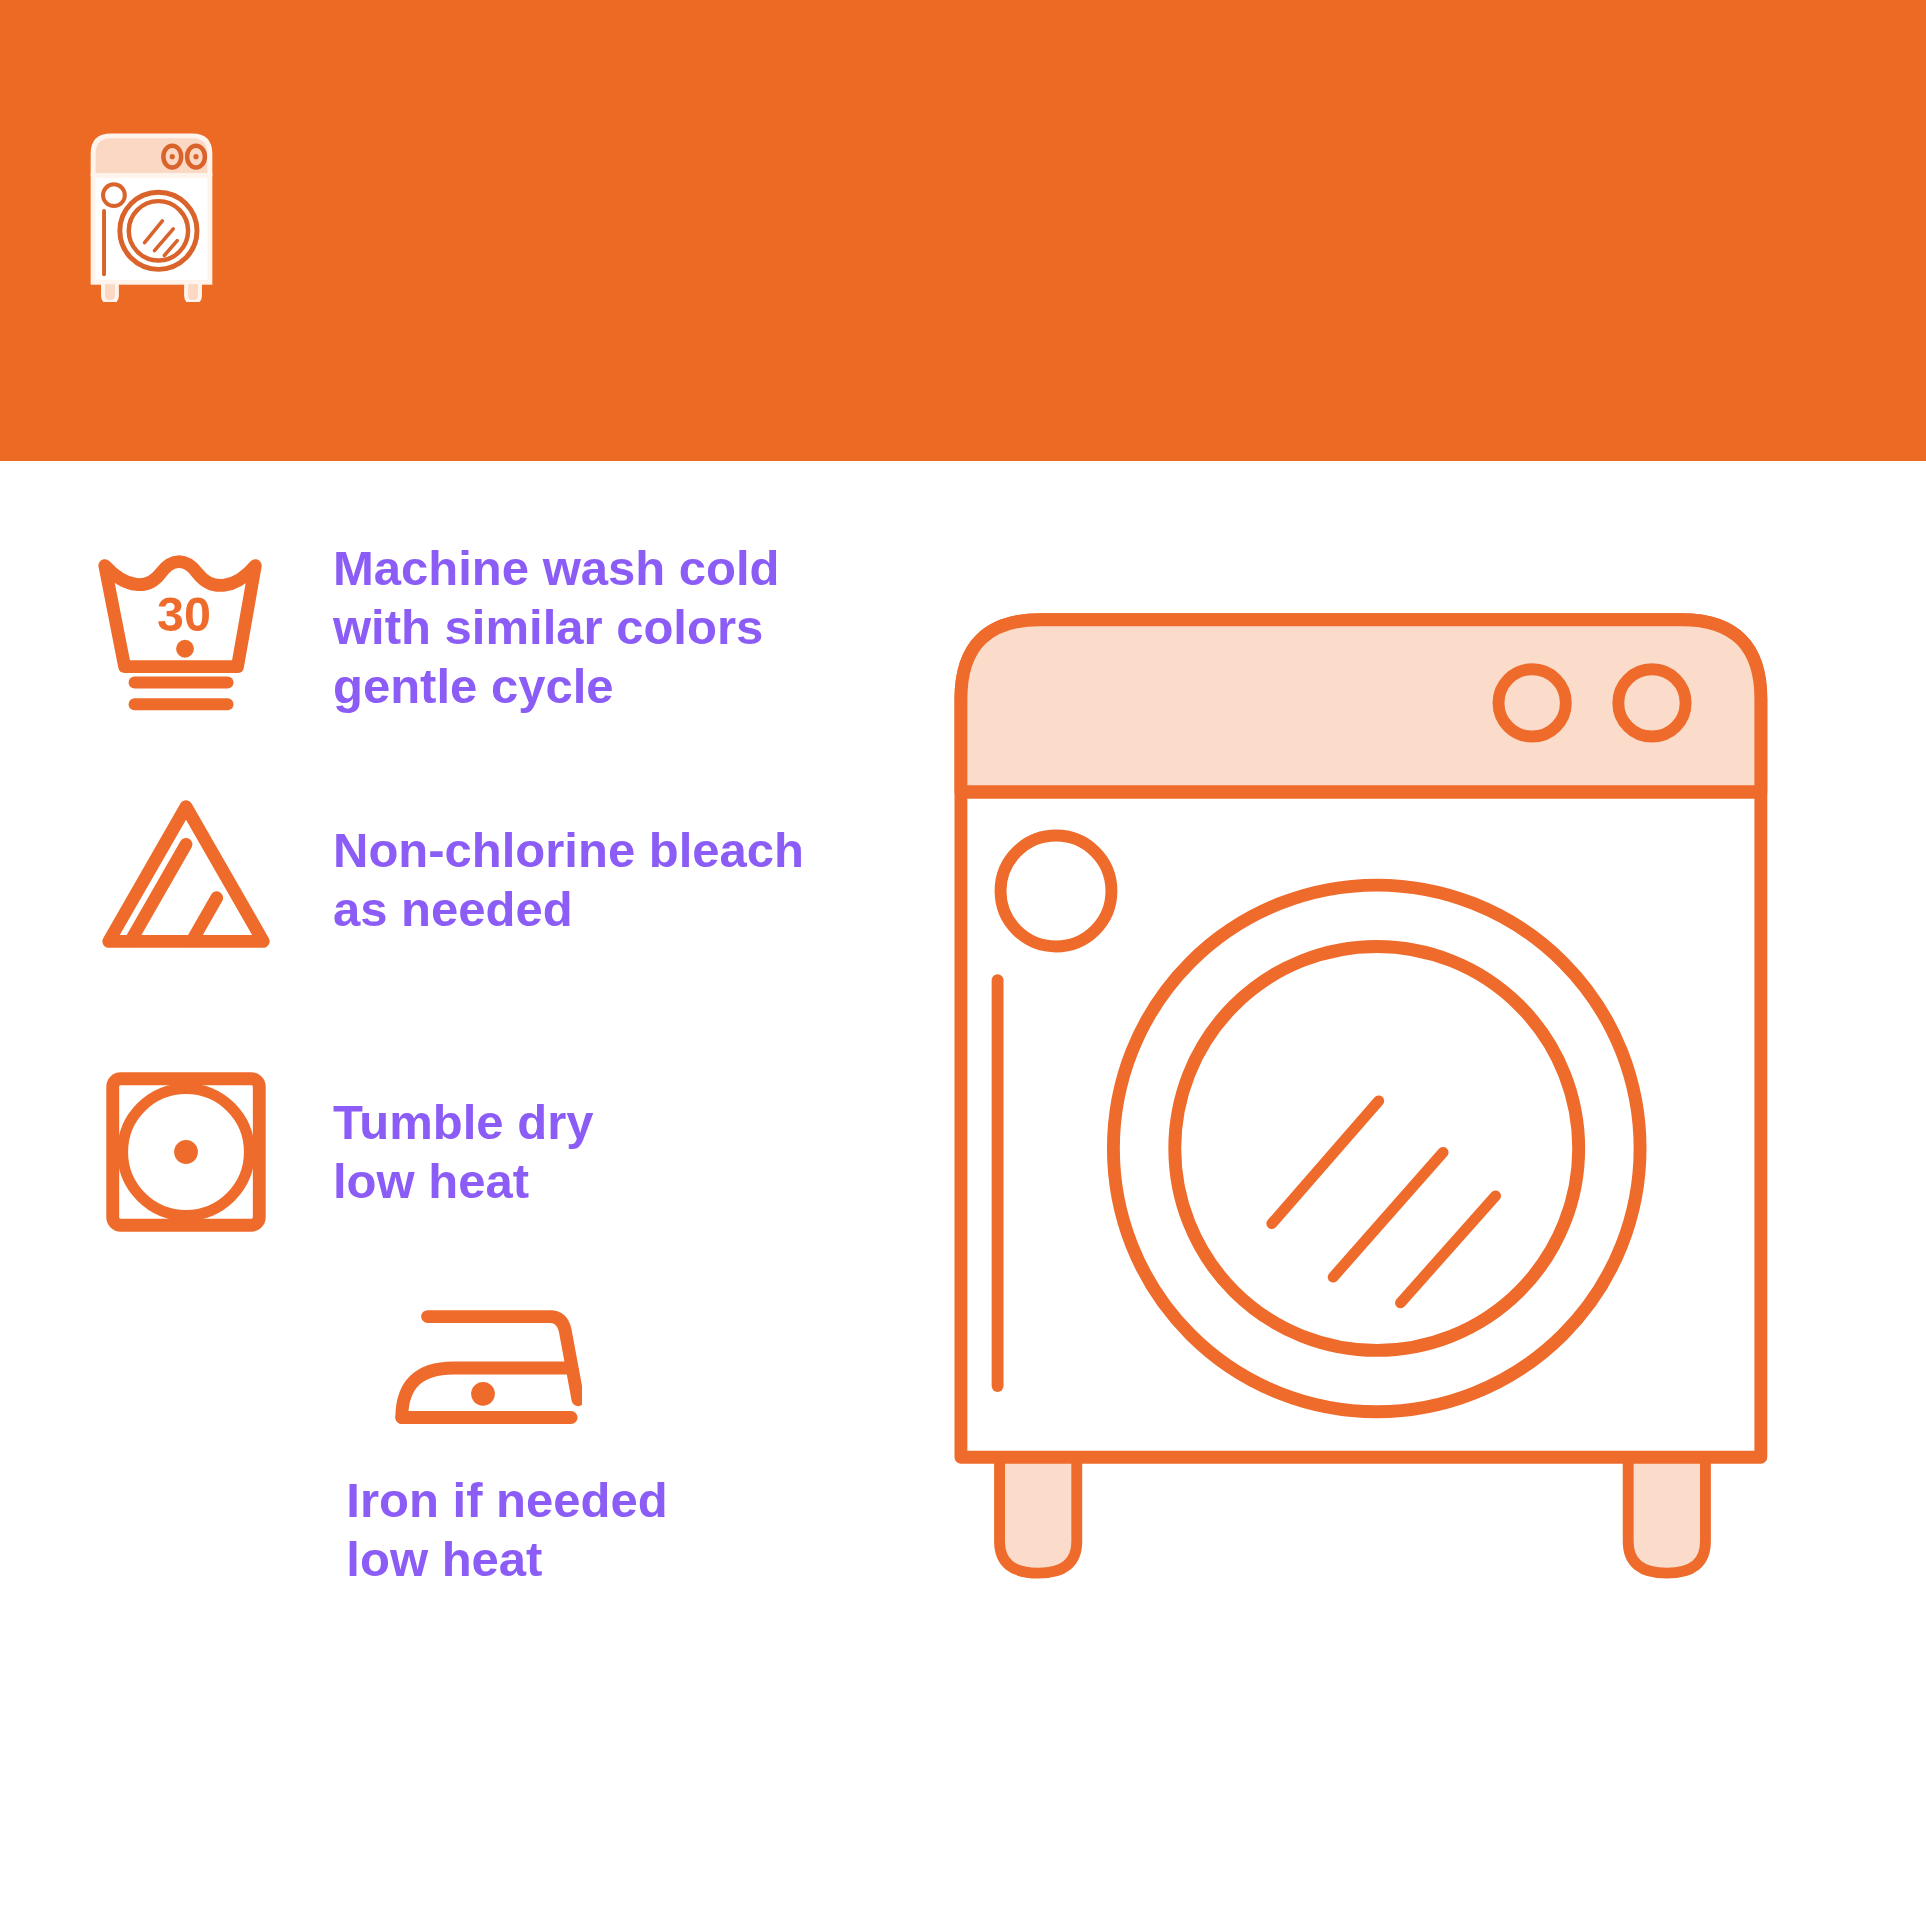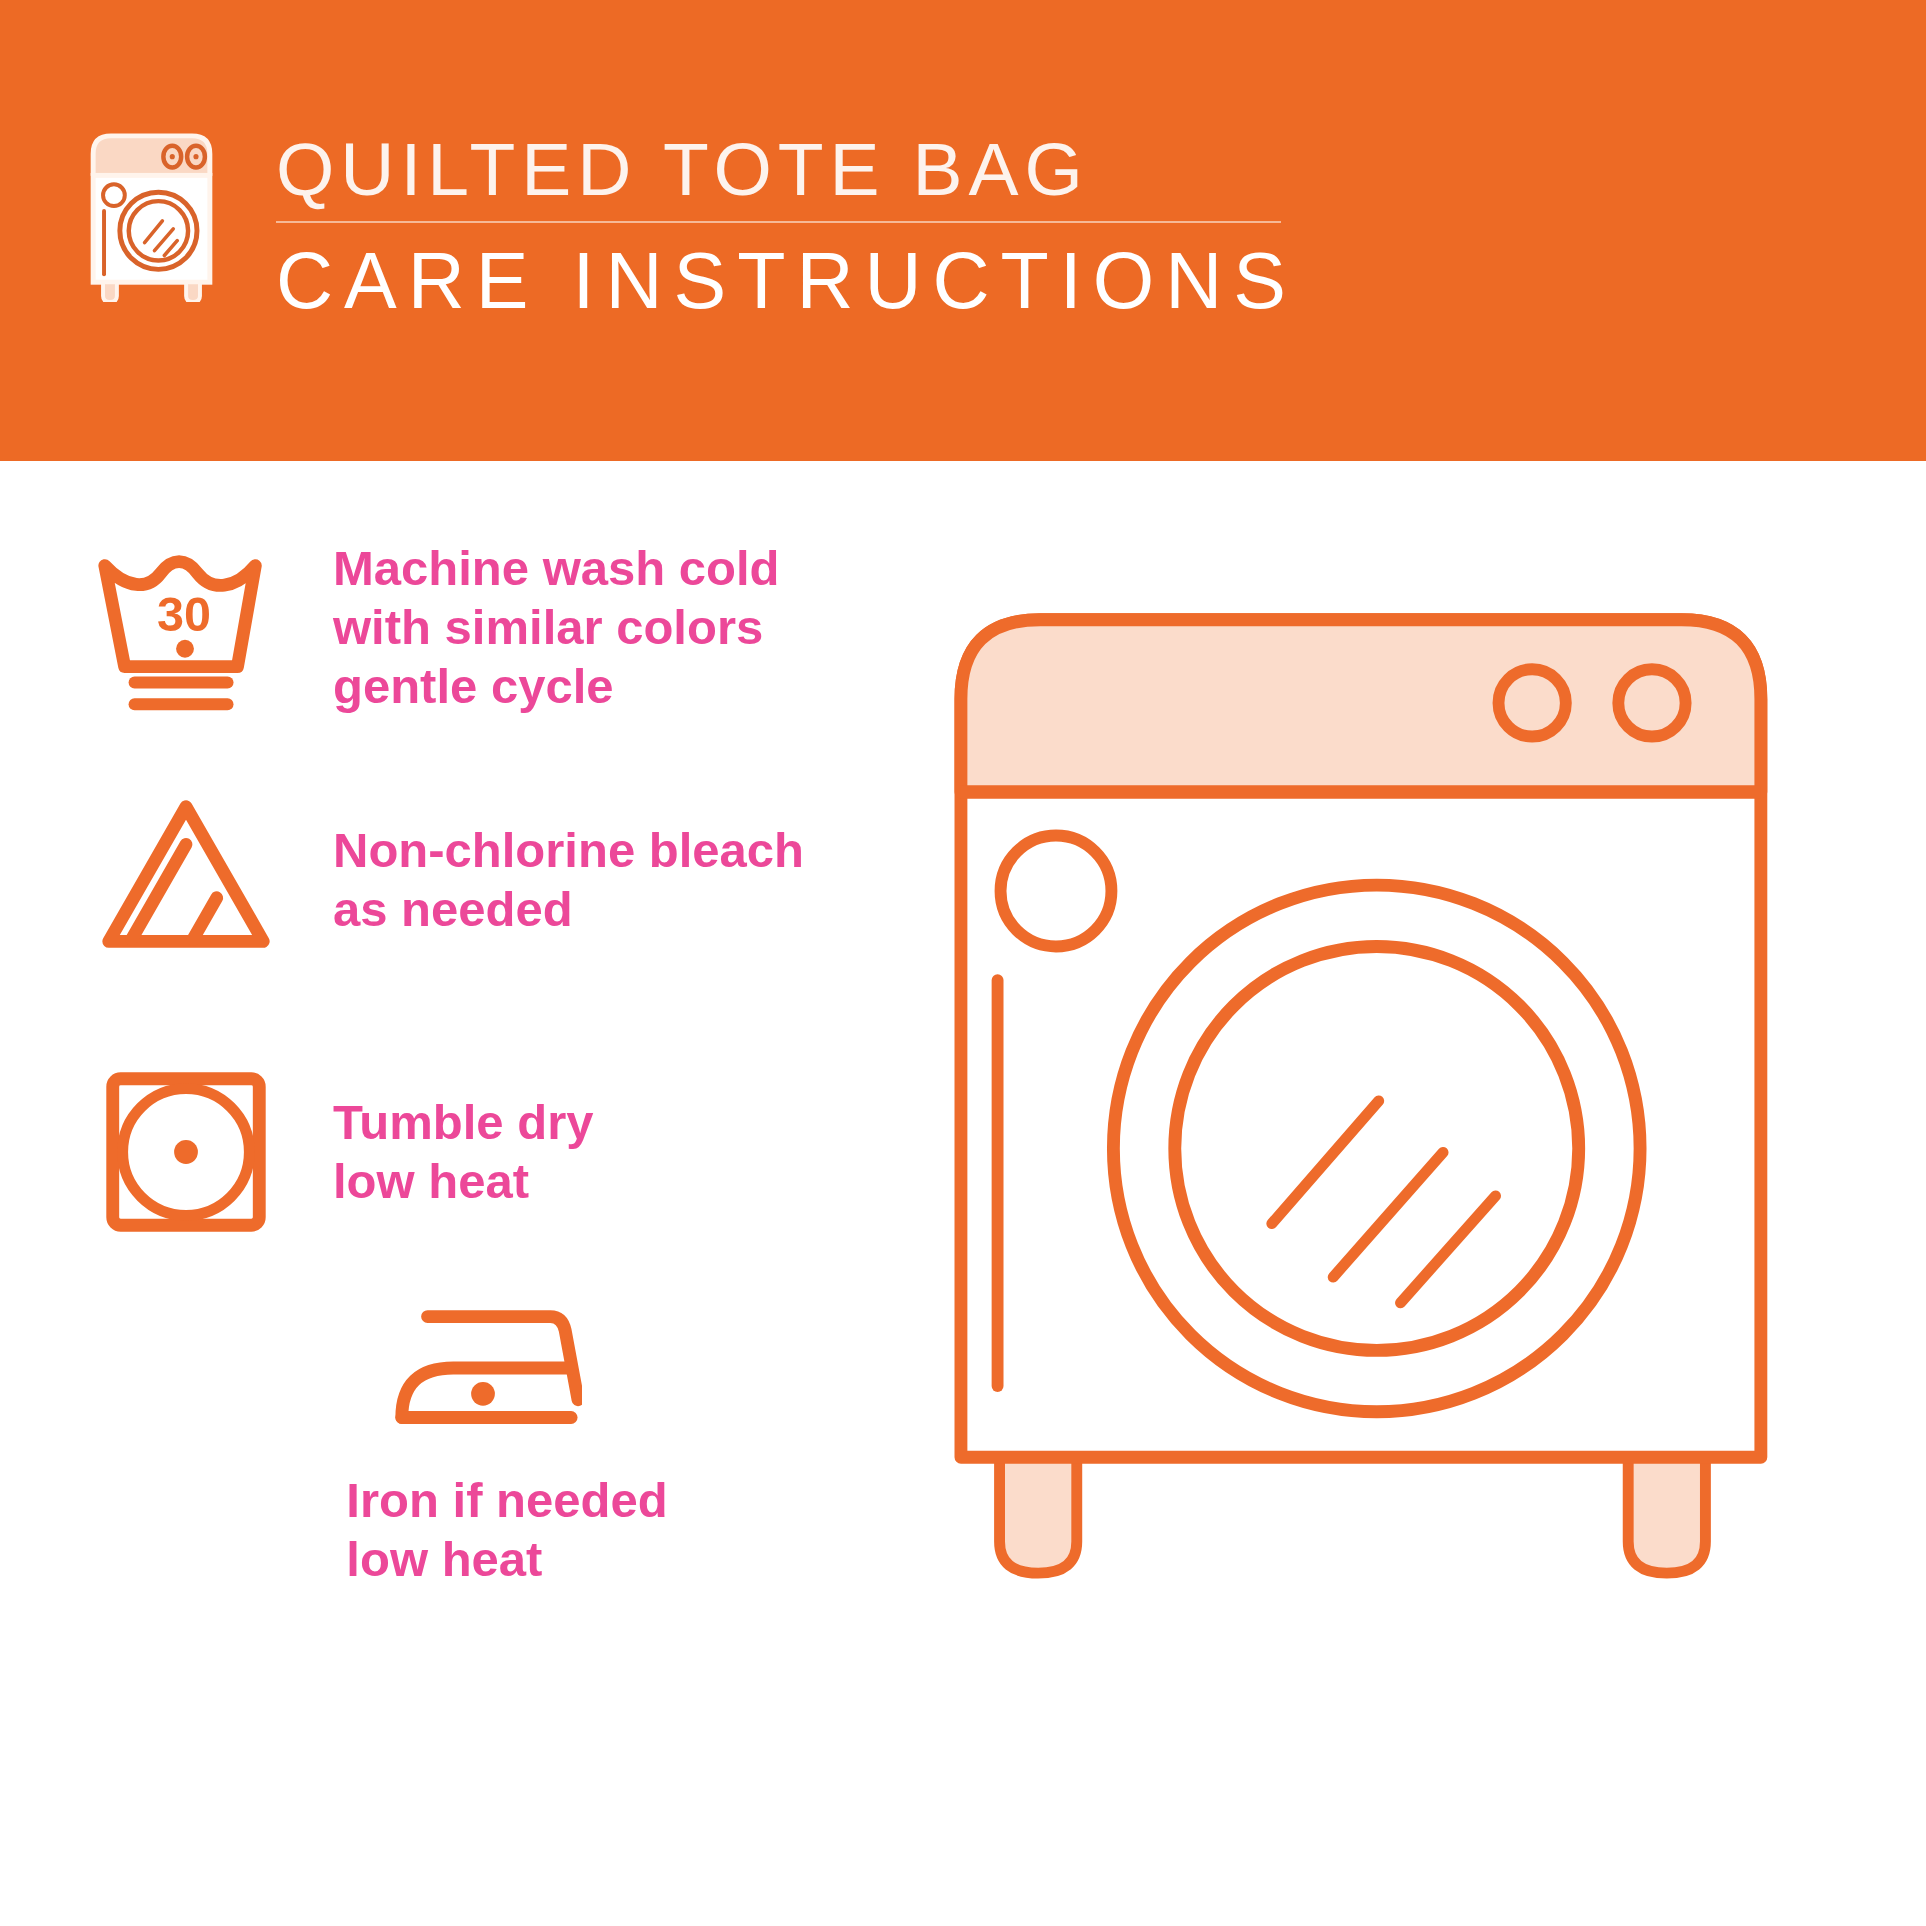--- a/index.html
+++ b/index.html
@@ -50,21 +50,21 @@
   .care-row{
     position:absolute;left:87px;display:flex;align-items:center;
     width:792px;
   }
   .care-icon{
     width:198px;height:198px;flex:0 0 auto;position:relative;
   }
   .care-icon svg{display:block;}
   .care-text{
     margin-left:48px;
-    color:#ec4899;
+    color:#8b5cf6;
     font-size:49px;
     line-height:59px;
     font-weight:700;
     letter-spacing:0px;
     white-space:pre-line;
   }
   #row-0{top:67px;}
   #row-1{top:320px;}
   #row-2{top:592px;}
   #row-3{top:812px;flex-direction:column;}
@@ -103,25 +103,20 @@
 
         <line x1="68" y1="120" x2="86" y2="98" stroke="#D9632A" stroke-width="3.6" stroke-linecap="round"></line>
         <line x1="78" y1="128" x2="97" y2="106" stroke="#D9632A" stroke-width="3.6" stroke-linecap="round"></line>
         <line x1="88" y1="133" x2="101" y2="118" stroke="#D9632A" stroke-width="3.6" stroke-linecap="round"></line>
 
         <path d="M26 160 h14 v14 q0 6 -7 6 t-7 -6 z" fill="#FAD8C4" stroke="#FFF4EC" stroke-width="4"></path>
         <path d="M110 160 h14 v14 q0 6 -7 6 t-7 -6 z" fill="#FAD8C4" stroke="#FFF4EC" stroke-width="4"></path>
       </svg>
     </div>
 
-    <div id="title-block">
-      <div class="title-line1">QUILTED TOTE BAG</div>
-      <div class="title-rule"></div>
-      <div class="title-line2">CARE INSTRUCTIONS</div>
-    </div>
 
   </div>
 </div>
 
 <div id="care-list">
 
   <div class="care-row" id="row-0">
     <div class="care-icon">
       <svg width="198" height="198" viewBox="0 0 200 200" fill="none">
 

